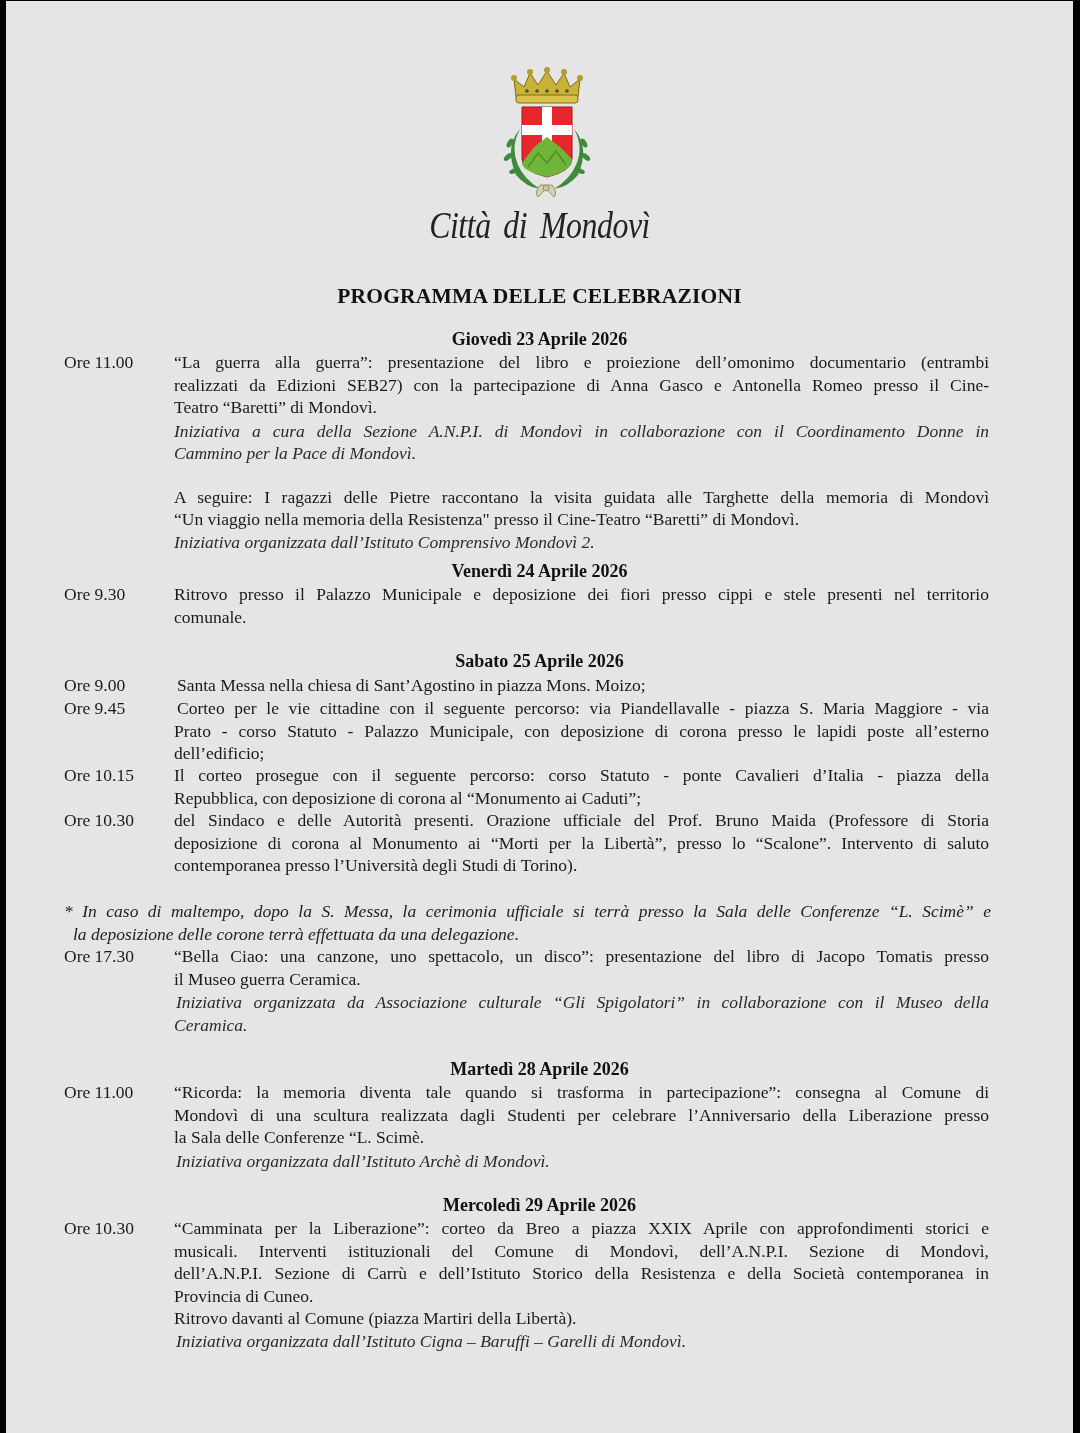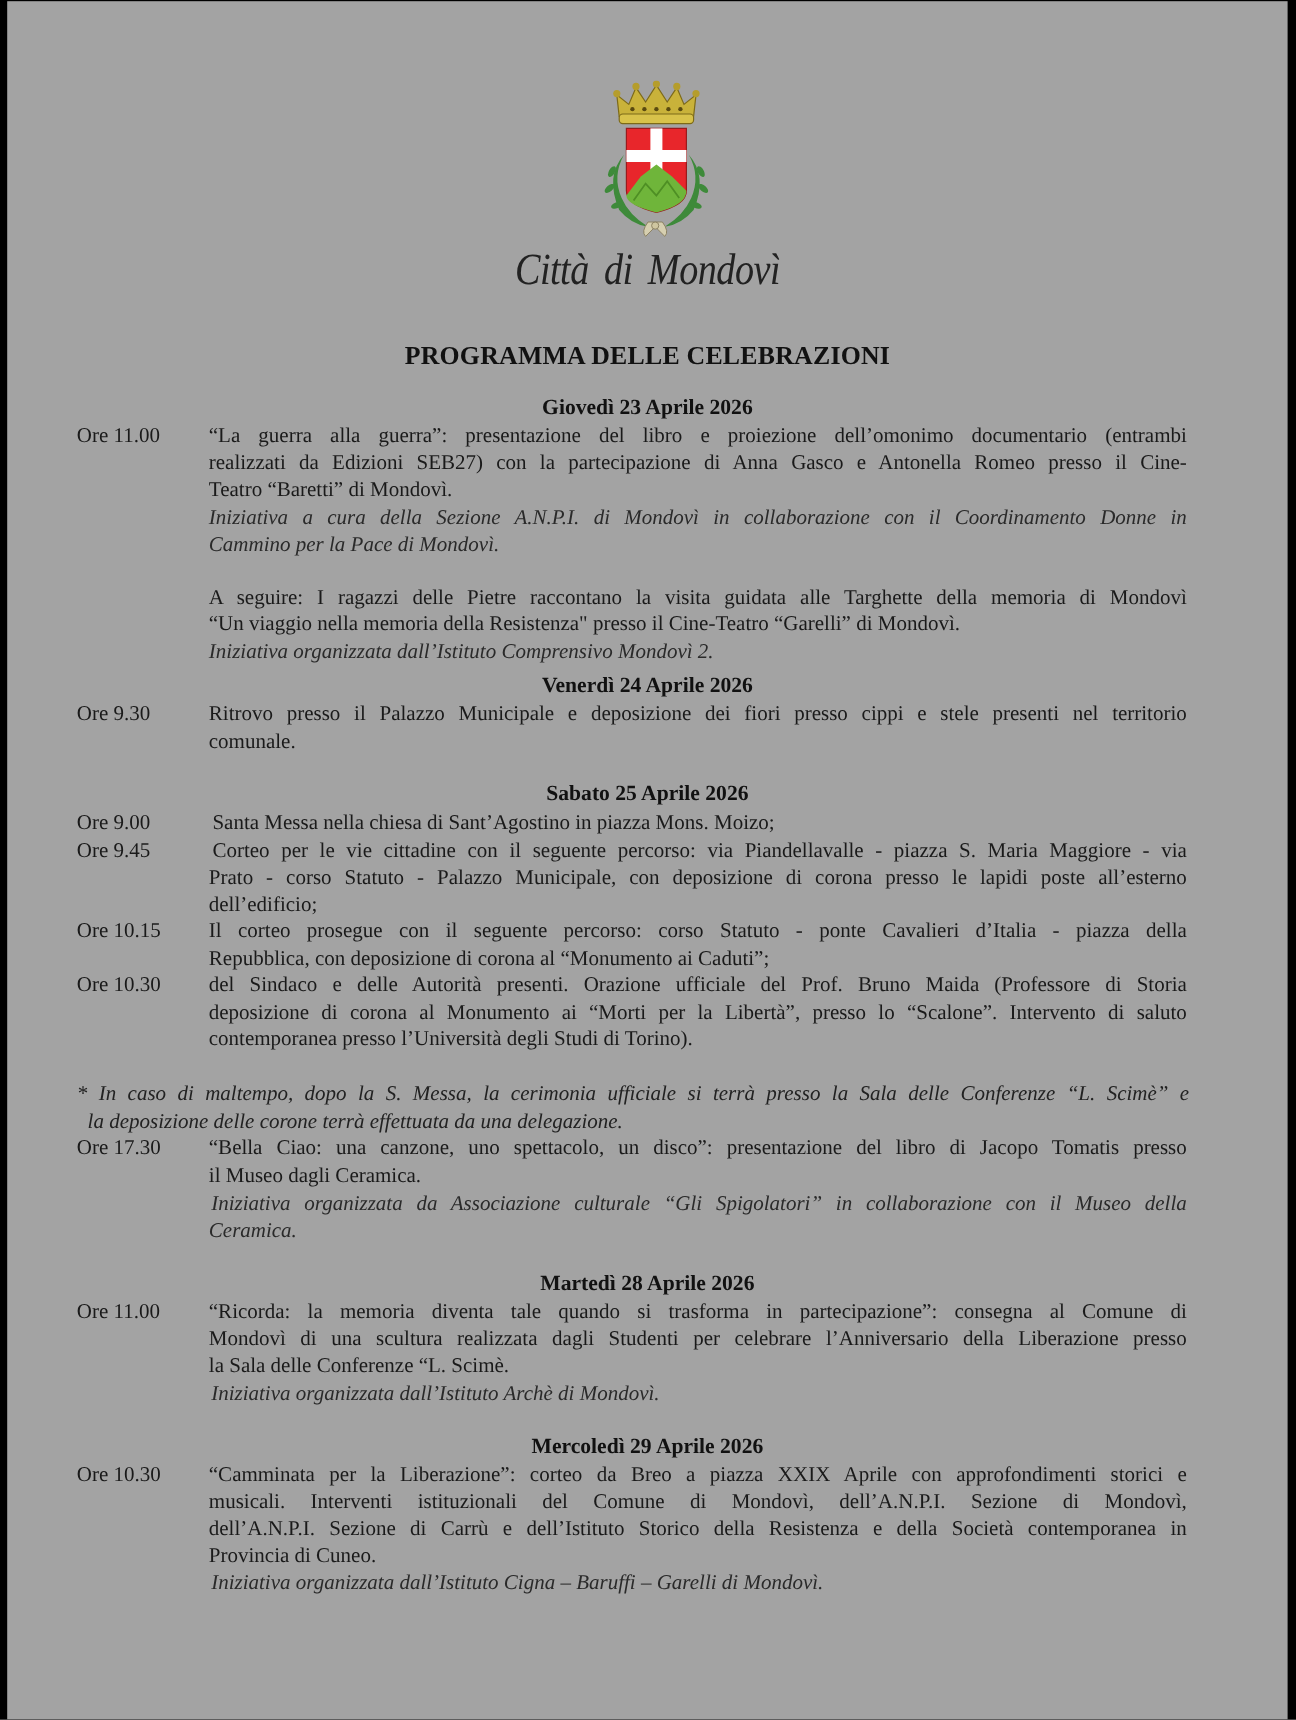--- a/index.html
+++ b/index.html
@@ -1,21 +1,21 @@
 <!DOCTYPE html>
 <html><head>
 <meta charset="utf-8">
 <style>
   html, body { margin: 0; padding: 0; }
   body {
     width: 1080px; height: 1433px; background: #000; position: relative; overflow: hidden;
   }
   .page {
     position: absolute; left: 6px; top: 1px; width: 1067px; height: 1432px;
-    background: #a3a3a3;
+    background: #e5e5e5;
     font-family: "Liberation Serif", "DejaVu Serif", serif;
     color: #1a1a1a;
   }
   .crest { position: absolute; left: 488px; top: 66px; width: 106px; height: 132px; }
   .city-name {
     position: absolute; left: 0; width: 1067px; top: 203px; text-align: center;
     font-style: italic; font-size: 37px; letter-spacing: -0.5px; color: #222;
     transform: scaleX(0.86); transform-origin: 534px 0;
     word-spacing: 6px;
   }
@@ -90,21 +90,21 @@
   <div class="day" style="top:328px">Giovedì 23 Aprile 2026</div>
   <div class="row" style="top:350px; height:185px">
     <span class="time">Ore 11.00</span>
     <div class="txt">
       <span class="line just">“La guerra alla guerra”: presentazione del libro e proiezione dell’omonimo documentario (entrambi</span>
       <span class="line just">realizzati da Edizioni SEB27) con la partecipazione di Anna Gasco e Antonella Romeo presso il Cine-</span>
       <span class="line">Teatro “Baretti” di Mondovì.</span>
       <span class="line just it" style="margin-top:1px">Iniziativa a cura della Sezione A.N.P.I. di Mondovì in collaborazione con il Coordinamento Donne in</span>
       <span class="line it">Cammino per la Pace di Mondovì.</span>
       <span class="line just" style="margin-top:21px">A seguire: I ragazzi delle Pietre raccontano la visita guidata alle Targhette della memoria di Mondovì</span>
-      <span class="line">“Un viaggio nella memoria della Resistenza" presso il Cine-Teatro “Garelli” di Mondovì.</span>
+      <span class="line">“Un viaggio nella memoria della Resistenza" presso il Cine-Teatro “Baretti” di Mondovì.</span>
       <span class="line it">Iniziativa organizzata dall’Istituto Comprensivo Mondovì 2.</span>
     </div>
   </div>
 
   <div class="day" style="top:560px">Venerdì 24 Aprile 2026</div>
   <div class="row" style="top:582px; height:46px">
     <span class="time">Ore 9.30</span>
     <div class="txt">
       <span class="line just">Ritrovo presso il Palazzo Municipale e deposizione dei fiori presso cippi e stele presenti nel territorio</span>
       <span class="line">comunale.</span>
@@ -142,21 +142,21 @@
     </div>
   </div>
   <div class="note" style="top:899px">
     <span class="line just">* In caso di maltempo, dopo la S. Messa, la cerimonia ufficiale si terrà presso la Sala delle Conferenze “L. Scimè” e</span>
     <span class="line" style="padding-left:9px">la deposizione delle corone terrà effettuata da una delegazione.</span>
   </div>
   <div class="row" style="top:944px; height:92px">
     <span class="time">Ore 17.30</span>
     <div class="txt">
       <span class="line just">“Bella Ciao: una canzone, uno spettacolo, un disco”: presentazione del libro di Jacopo Tomatis presso</span>
-      <span class="line">il Museo dagli Ceramica.</span>
+      <span class="line">il Museo guerra Ceramica.</span>
       <span class="line just it" style="margin-top:1px; padding-left:2px">Iniziativa organizzata da Associazione culturale “Gli Spigolatori” in collaborazione con il Museo della</span>
       <span class="line it">Ceramica.</span>
     </div>
   </div>
 
   <div class="day" style="top:1058px">Martedì 28 Aprile 2026</div>
   <div class="row" style="top:1080px; height:92px">
     <span class="time">Ore 11.00</span>
     <div class="txt">
       <span class="line just">“Ricorda: la memoria diventa tale quando si trasforma in partecipazione”: consegna al Comune di</span>
@@ -167,17 +167,18 @@
   </div>
 
   <div class="day" style="top:1194px">Mercoledì 29 Aprile 2026</div>
   <div class="row" style="top:1216px; height:140px">
     <span class="time">Ore 10.30</span>
     <div class="txt">
       <span class="line just">“Camminata per la Liberazione”: corteo da Breo a piazza XXIX Aprile con approfondimenti storici e</span>
       <span class="line just">musicali. Interventi istituzionali del Comune di Mondovì, dell’A.N.P.I. Sezione di Mondovì,</span>
       <span class="line just">dell’A.N.P.I. Sezione di Carrù e dell’Istituto Storico della Resistenza e della Società contemporanea in</span>
       <span class="line">Provincia di Cuneo.</span>
+      <span class="line">Ritrovo davanti al Comune (piazza Martiri della Libertà).</span>
       <span class="line it" style="padding-left:2px">Iniziativa organizzata dall’Istituto Cigna – Baruffi – Garelli di Mondovì.</span>
     </div>
   </div>
 
 </div>
 
 </body></html>

